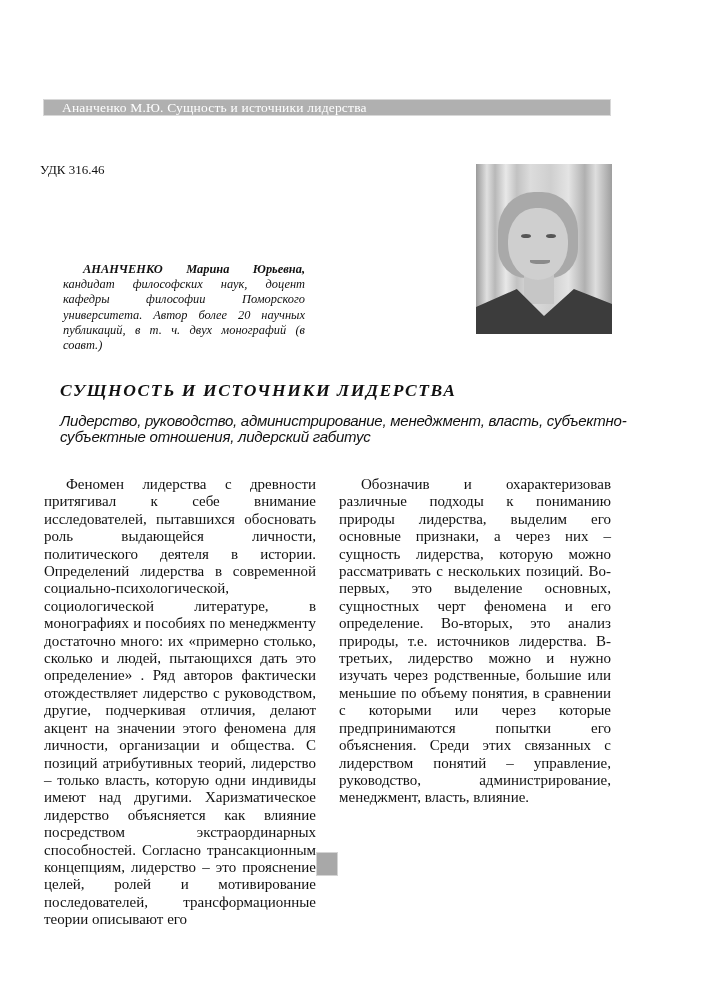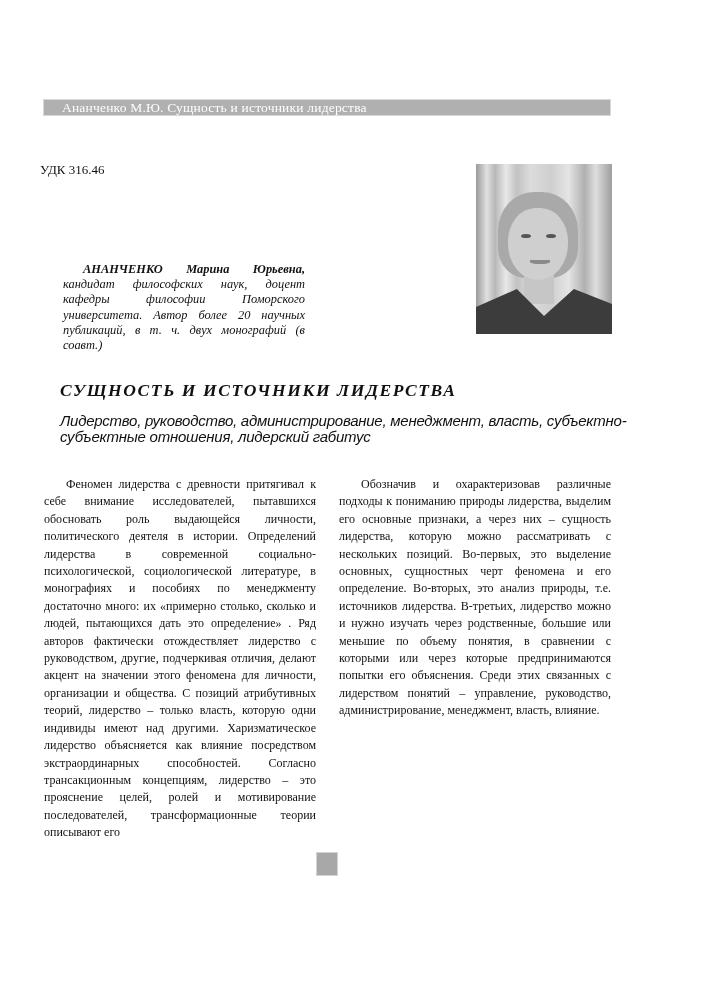--- a/index.html
+++ b/index.html
@@ -136,21 +136,21 @@
     font-style: italic;
     font-size: 15px;
     line-height: 15.5px;
     letter-spacing: -0.25px;
     margin-left: 16px;
   }
   .column {
     position: absolute;
     top: 476px;
     width: 272px;
-    font-size: 12px;
+    font-size: 15px;
     line-height: 17.4px;
     text-align: justify;
   }
   .column.left { left: 44px; }
   .column.right { left: 339px; }
   .column p {
     margin: 0;
     text-indent: 22px;
     hyphens: manual;
   }

